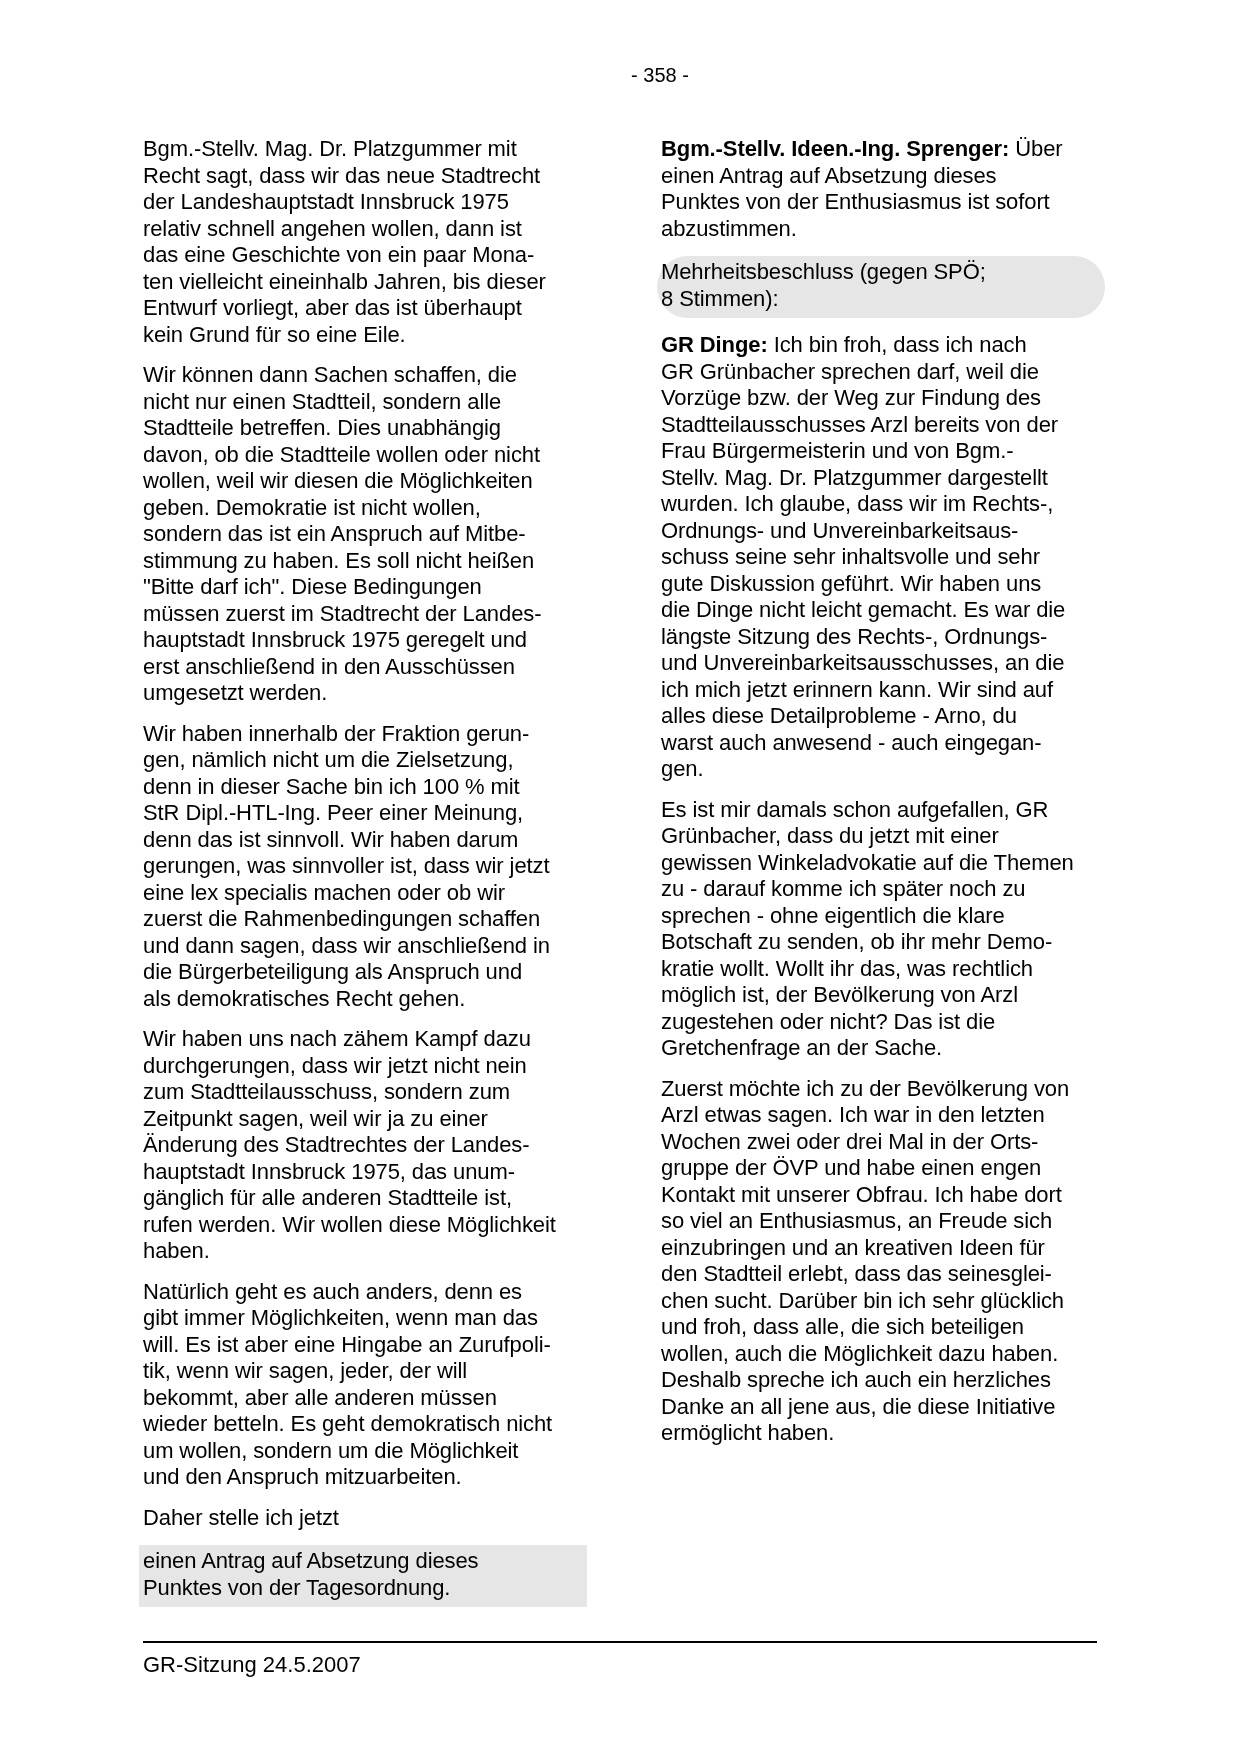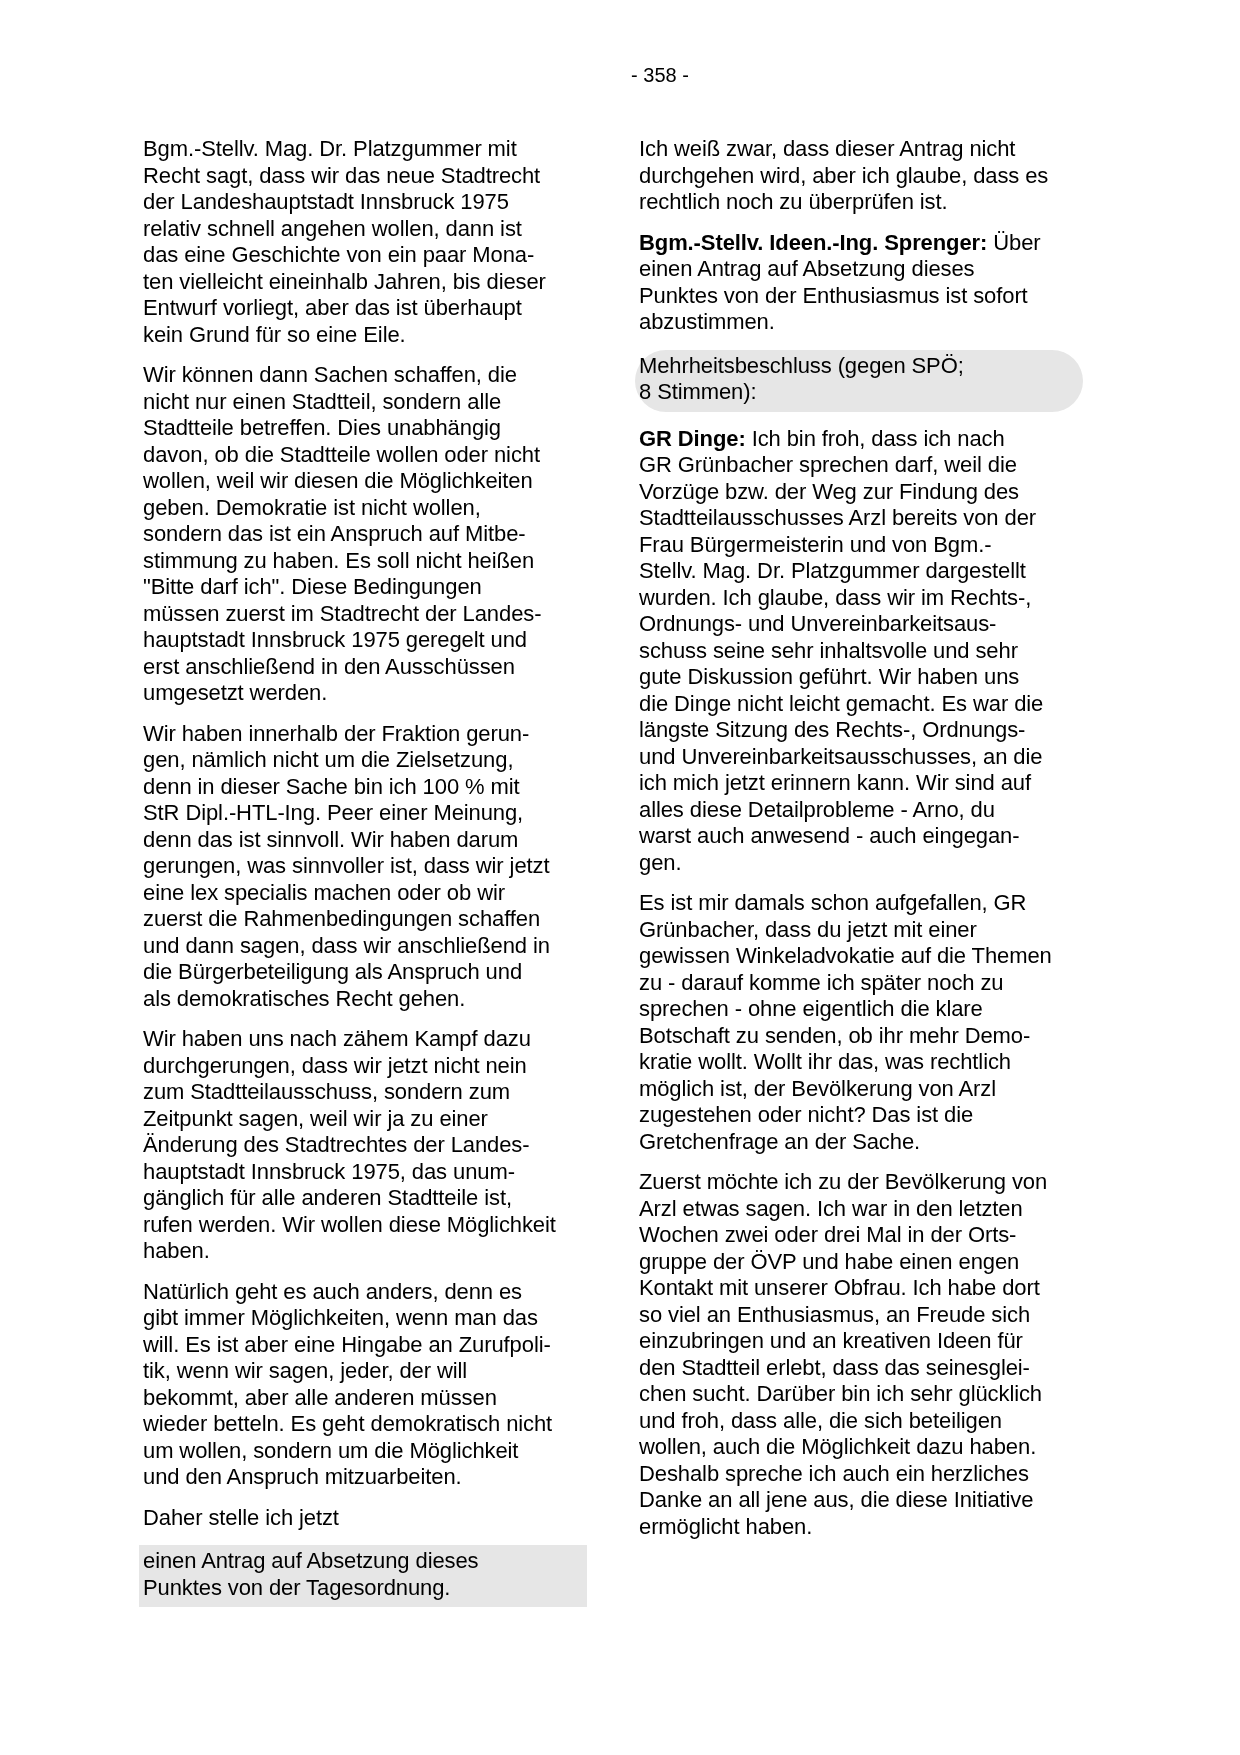--- a/index.html
+++ b/index.html
@@ -21,21 +21,21 @@
     font-size: 20px;
     line-height: 26px;
     margin-left: 40px;
   }
   .content {
     position: absolute;
     left: 143px;
     top: 136px;
     width: 954px;
     display: flex;
-    gap: 60px;
+    gap: 82px;
   }
   .col { width: 436px; }
   .para {
     margin: 0 0 14px 0;
     font-size: 22px;
     line-height: 26.5px;
     white-space: pre-line;
     letter-spacing: -0.1px;
   }
   .speaker { font-weight: bold; }
@@ -118,23 +118,20 @@
 um wollen, sondern um die Möglichkeit
 und den Anspruch mitzuarbeiten.</p>
       <p class="para">Daher stelle ich jetzt</p>
       <div class="hl" style="background: rgb(230, 230, 230);">
         <p class="para">einen Antrag auf Absetzung dieses
 Punktes von der Tagesordnung.</p>
       </div>
     </div>
 
     <div class="col">
-      <p class="para">Ich weiß zwar, dass dieser Antrag nicht
-durchgehen wird, aber ich glaube, dass es
-rechtlich noch zu überprüfen ist.</p>
       <p class="para"><b class="speaker">Bgm.-Stellv. Ideen.-Ing. Sprenger:</b><span> Über
 einen Antrag auf Absetzung dieses
 Punktes von der Enthusiasmus ist sofort
 abzustimmen.</span></p>
       <div class="hl" style="background: rgb(230, 230, 230); border-radius: 32px;">
         <p class="para">Mehrheitsbeschluss (gegen SPÖ;
 8 Stimmen):</p>
       </div>
       <p class="para"><b class="speaker">GR Dinge:</b><span> Ich bin froh, dass ich nach
 GR Grünbacher sprechen darf, weil die
@@ -174,14 +171,17 @@
 chen sucht. Darüber bin ich sehr glücklich
 und froh, dass alle, die sich beteiligen
 wollen, auch die Möglichkeit dazu haben.
 Deshalb spreche ich auch ein herzliches
 Danke an all jene aus, die diese Initiative
 ermöglicht haben.</p>
     </div>
 
   </div>
 
+  <div class="footer">
+    <div class="footer-text">GR-Sitzung 24.5.2007</div>
+  </div>
 
 </div>
 
 </body></html>

